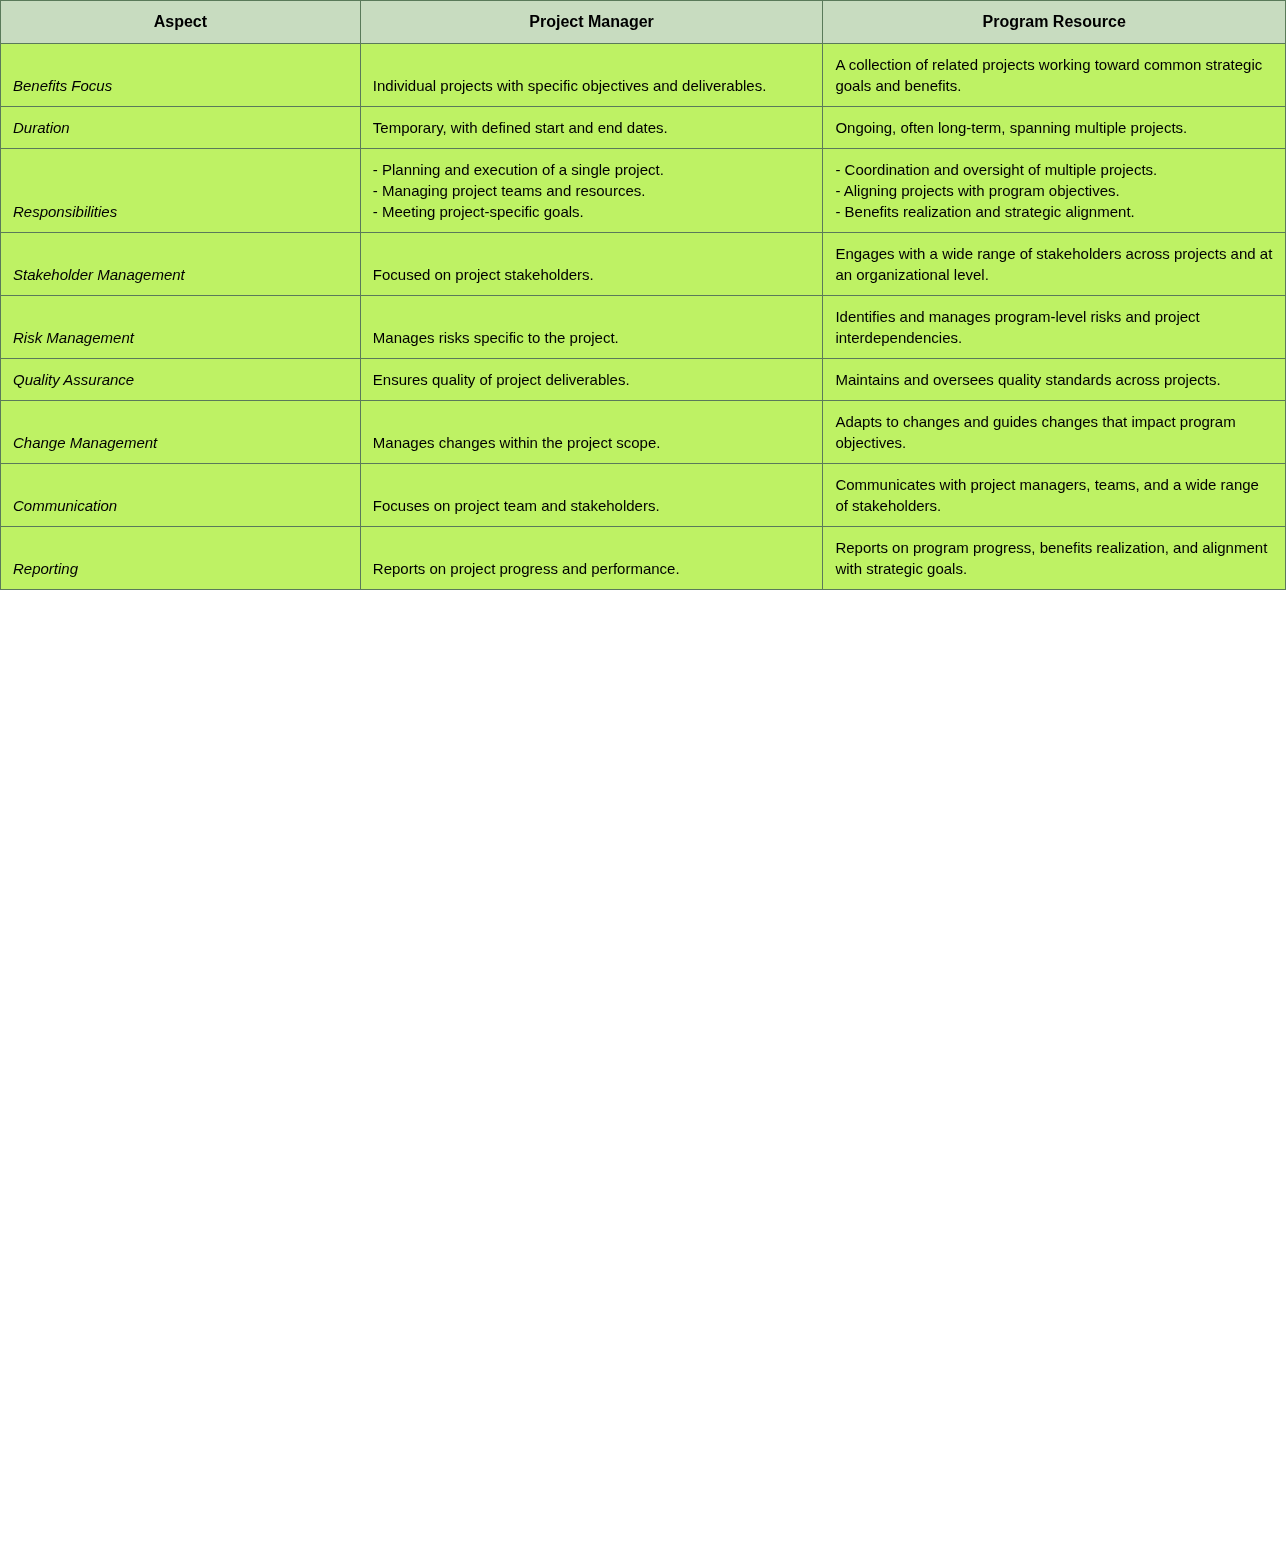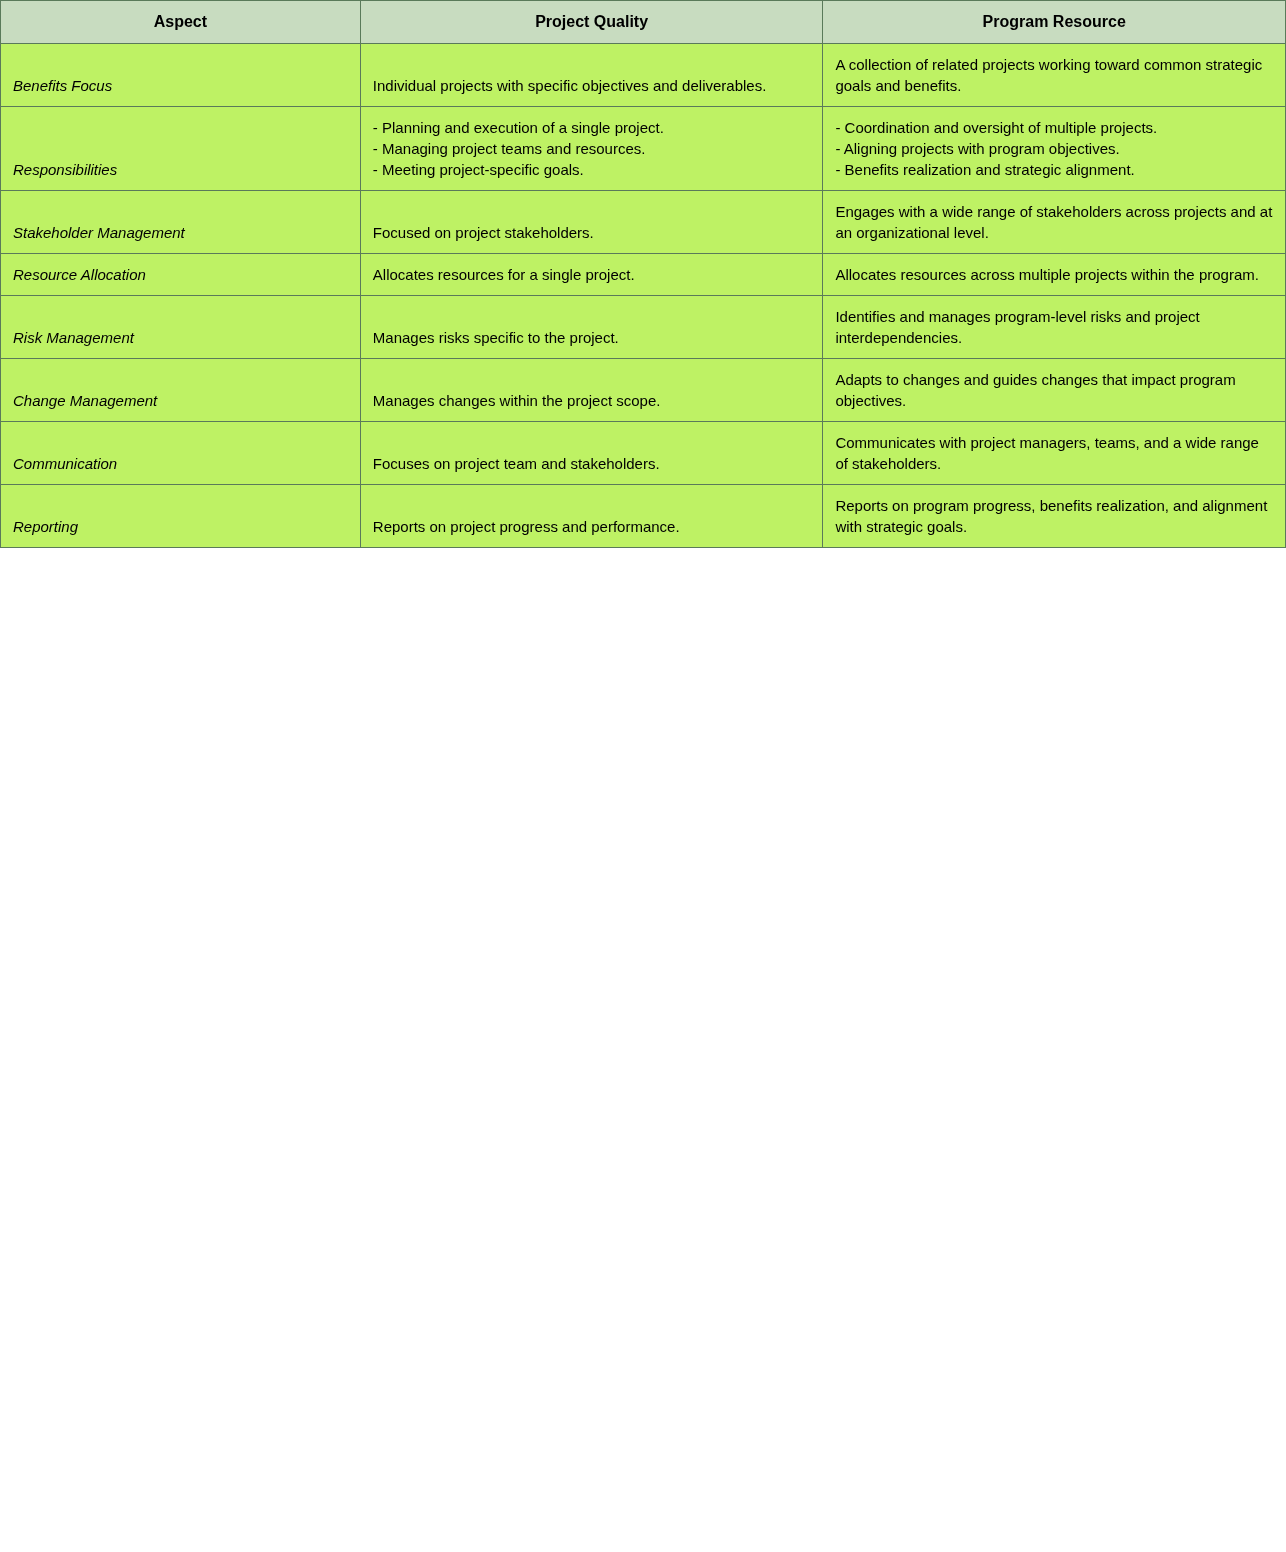--- a/index.html
+++ b/index.html
@@ -57,49 +57,54 @@
 <div class="table-container">
   <table>
     <colgroup>
       <col class="aspect">
       <col class="pm">
       <col class="pgm">
     </colgroup>
     <thead>
       <tr>
         <th>Aspect</th>
-        <th>Project Quality</th>
+        <th>Project Manager</th>
         <th>Program Resource</th>
       </tr>
     </thead>
     <tbody id="table-body">
     <tr>
           <td class="aspect-cell">Benefits Focus</td>
           <td>Individual projects with specific objectives and deliverables.</td>
           <td>A collection of related projects working toward common strategic goals and benefits.</td>
+        </tr>
+        <tr>
+          <td class="aspect-cell">Duration</td>
+          <td>Temporary, with defined start and end dates.</td>
+          <td>Ongoing, often long-term, spanning multiple projects.</td>
         </tr>
         <tr>
           <td class="aspect-cell">Responsibilities</td>
           <td>- Planning and execution of a single project.<br>- Managing project teams and resources.<br> - Meeting project-specific goals.</td>
           <td>- Coordination and oversight of multiple projects.<br>- Aligning projects with program objectives.<br>- Benefits realization and strategic alignment.</td>
         </tr>
         <tr>
           <td class="aspect-cell">Stakeholder Management</td>
           <td>Focused on project stakeholders.</td>
           <td>Engages with a wide range of stakeholders across projects and at an organizational level.</td>
         </tr>
         <tr>
-          <td class="aspect-cell">Resource Allocation</td>
-          <td>Allocates resources for a single project.</td>
-          <td>Allocates resources across multiple projects within the program.</td>
-        </tr>
-        <tr>
           <td class="aspect-cell">Risk Management</td>
           <td>Manages risks specific to the project.</td>
           <td>Identifies and manages program-level risks and project interdependencies.</td>
+        </tr>
+        <tr>
+          <td class="aspect-cell">Quality Assurance</td>
+          <td>Ensures quality of project deliverables.</td>
+          <td>Maintains and oversees quality standards across projects.</td>
         </tr>
         <tr>
           <td class="aspect-cell">Change Management</td>
           <td>Manages changes within the project scope.</td>
           <td>Adapts to changes and guides changes that impact program objectives.</td>
         </tr>
         <tr>
           <td class="aspect-cell">Communication</td>
           <td>Focuses on project team and stakeholders.</td>
           <td>Communicates with project managers, teams, and a wide range of stakeholders.</td>

